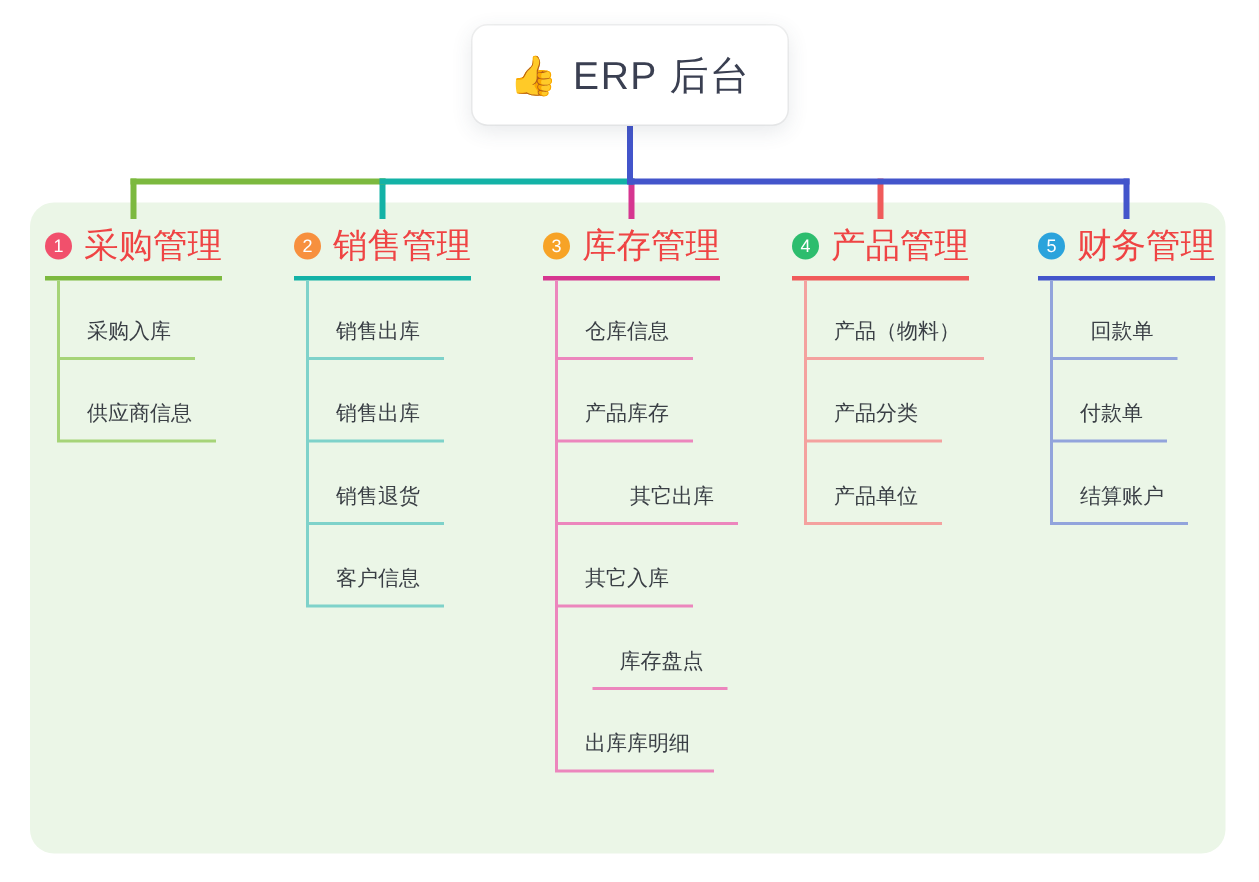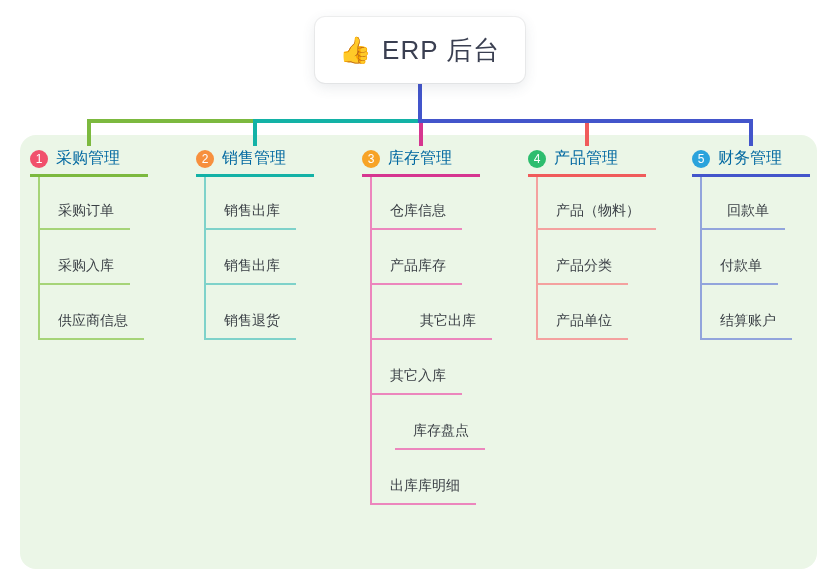--- a/index.html
+++ b/index.html
@@ -20,21 +20,21 @@
   .root-icon { font-size:26px; margin-right:10px; line-height:1; }
   .root-label { font-size:26px; color:#3a3f51; font-weight:400; letter-spacing:1px;text-align:center; }
 
   #branches { position:absolute; left:0; top:0; width:839px; height:588px; z-index:2; }
   .branch { position:absolute; top:148px; width:170px; }
   .branch-header { width:118px; display:flex; align-items:center;
                    padding-bottom:5px; border-bottom:3px solid #888; }
   .badge { width:18px; height:18px; border-radius:50%; flex:0 0 18px;
            display:inline-flex; align-items:center; justify-content:center;
            color:#ffffff; font-size:12px; line-height:1; margin-right:8px; }
-  .branch-label { font-size:16px; color:#0369a1; white-space:nowrap; }
+  .branch-label { font-size:23px; color:#ef4444; white-space:nowrap; }
 
   .children { margin-left:8px; border-left:2px solid #ccc; }
   .child { height:55px; display:flex; align-items:flex-end; }
   .child:first-child { height:53px; }
   .child-inner { display:inline-block; padding:0 16px 8px 18px;
                  border-bottom:2px solid #ccc; font-size:14px; color:#3a3f45;
                  white-space:nowrap; }
 </style>
 </head>
 <body>
@@ -61,23 +61,20 @@
   </div>
 
   <div id="branches">
     <div class="branch" style="left: 30px;">
       <div class="branch-header" style="border-bottom-color: rgb(124, 185, 63);">
         <span class="badge" style="background: rgb(241, 80, 108);">1</span>
         <span class="branch-label">采购管理</span>
       </div>
       <div class="children" style="border-left-color: rgb(166, 212, 120);">
           <div class="child">
-            <span class="child-inner" style="border-bottom-color: rgb(166, 212, 120);">采购订单</span>
-          </div>
-          <div class="child">
             <span class="child-inner" style="border-bottom-color: rgb(166, 212, 120);">采购入库</span>
           </div>
           <div class="child">
             <span class="child-inner" style="border-bottom-color: rgb(166, 212, 120);">供应商信息</span>
           </div>
         </div>
     </div>
 
     <div class="branch" style="left: 196px;">
       <div class="branch-header" style="border-bottom-color: rgb(19, 178, 166);">
@@ -86,20 +83,23 @@
       </div>
       <div class="children" style="border-left-color: rgb(126, 210, 202);">
           <div class="child">
             <span class="child-inner" style="border-bottom-color: rgb(126, 210, 202);">销售出库</span>
           </div>
           <div class="child">
             <span class="child-inner" style="border-bottom-color: rgb(126, 210, 202);">销售出库</span>
           </div>
           <div class="child">
             <span class="child-inner" style="border-bottom-color: rgb(126, 210, 202);">销售退货</span>
+          </div>
+          <div class="child">
+            <span class="child-inner" style="border-bottom-color: rgb(126, 210, 202);">客户信息</span>
           </div>
         </div>
     </div>
 
     <div class="branch" style="left: 362px;">
       <div class="branch-header" style="border-bottom-color: rgb(214, 54, 144);">
         <span class="badge" style="background: rgb(247, 163, 38);">3</span>
         <span class="branch-label">库存管理</span>
       </div>
       <div class="children" style="border-left-color: rgb(236, 134, 189);">

